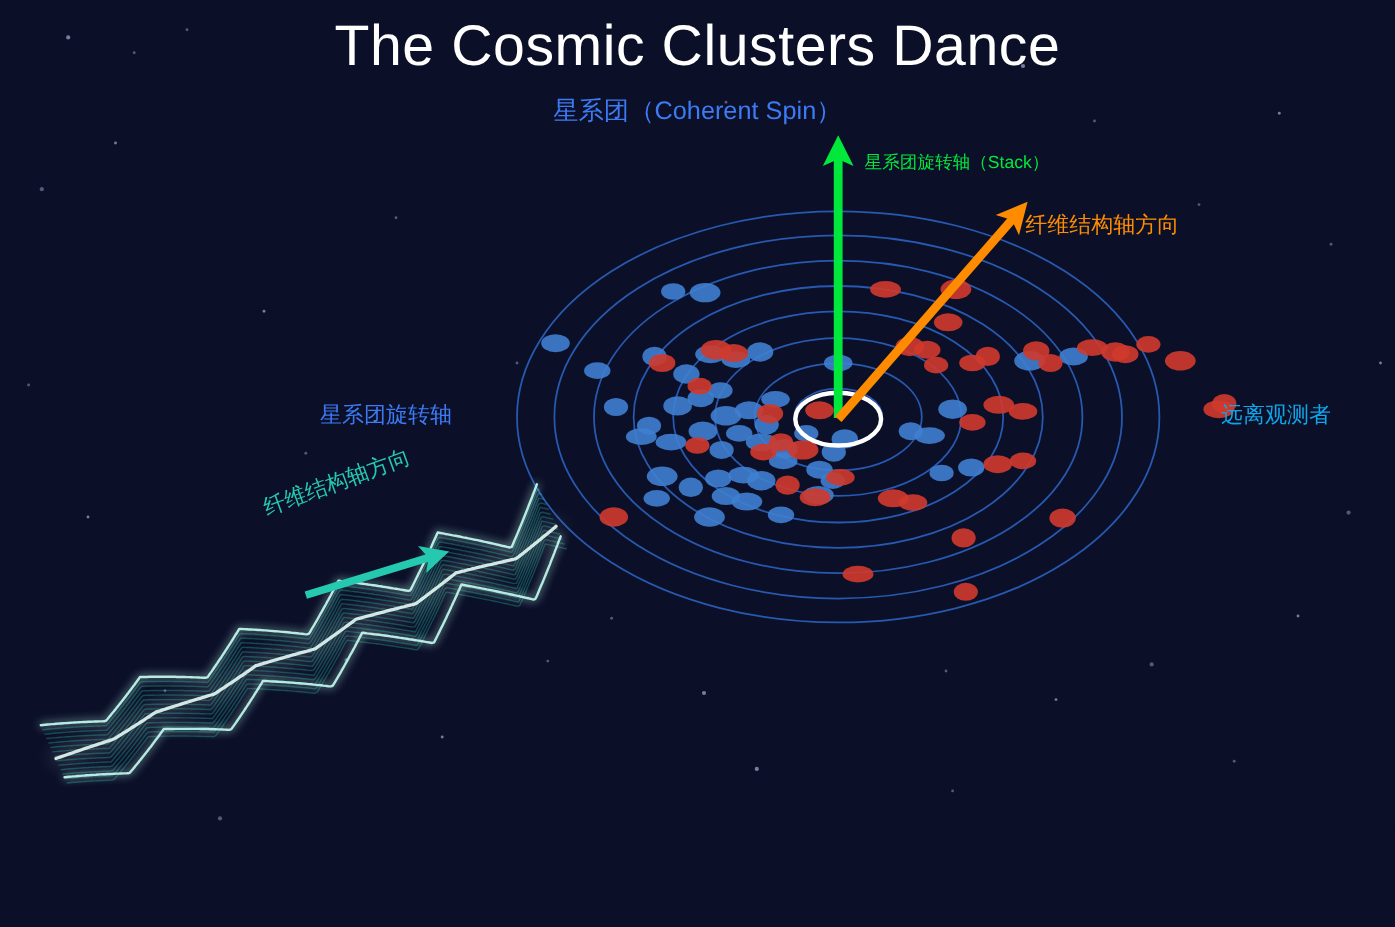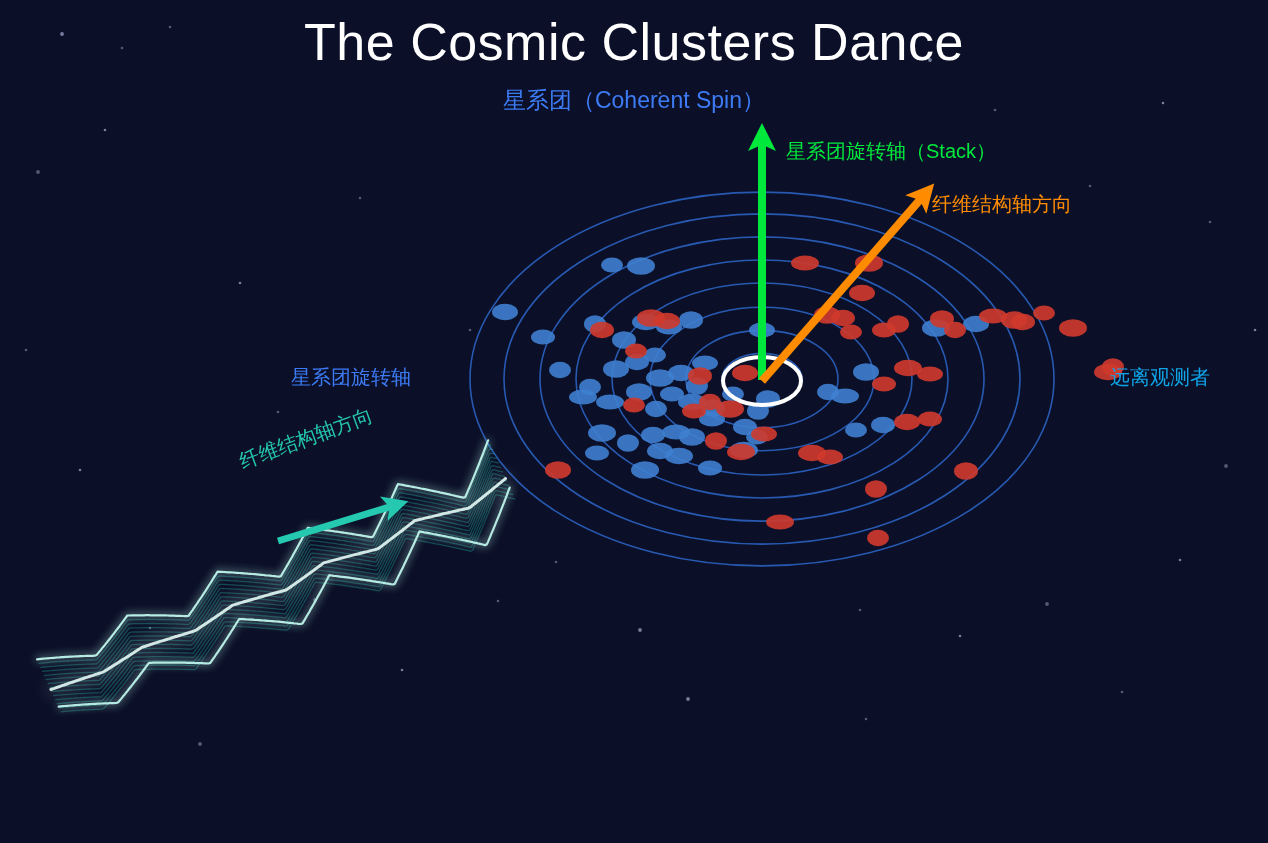--- a/index.html
+++ b/index.html
@@ -28,21 +28,21 @@
   }
   #subtitle {
     left: 0; right: 0; top: 85px;
     text-align: center;
     color: #3d7bf5;
     font-size: 23px;
   }
   #lbl-stack {
     left: 786px; top: 138px;
     color: #00e83c;
-    font-size: 20px;
+    font-size: 16px;
   }
   #lbl-central {
     left: 932px; top: 191px;
     color: #ff8c00;
     font-size: 20px;
   }
   #lbl-near {
     left: 291px; top: 364px;
     color: #3d7bf5;
     font-size: 20px;

